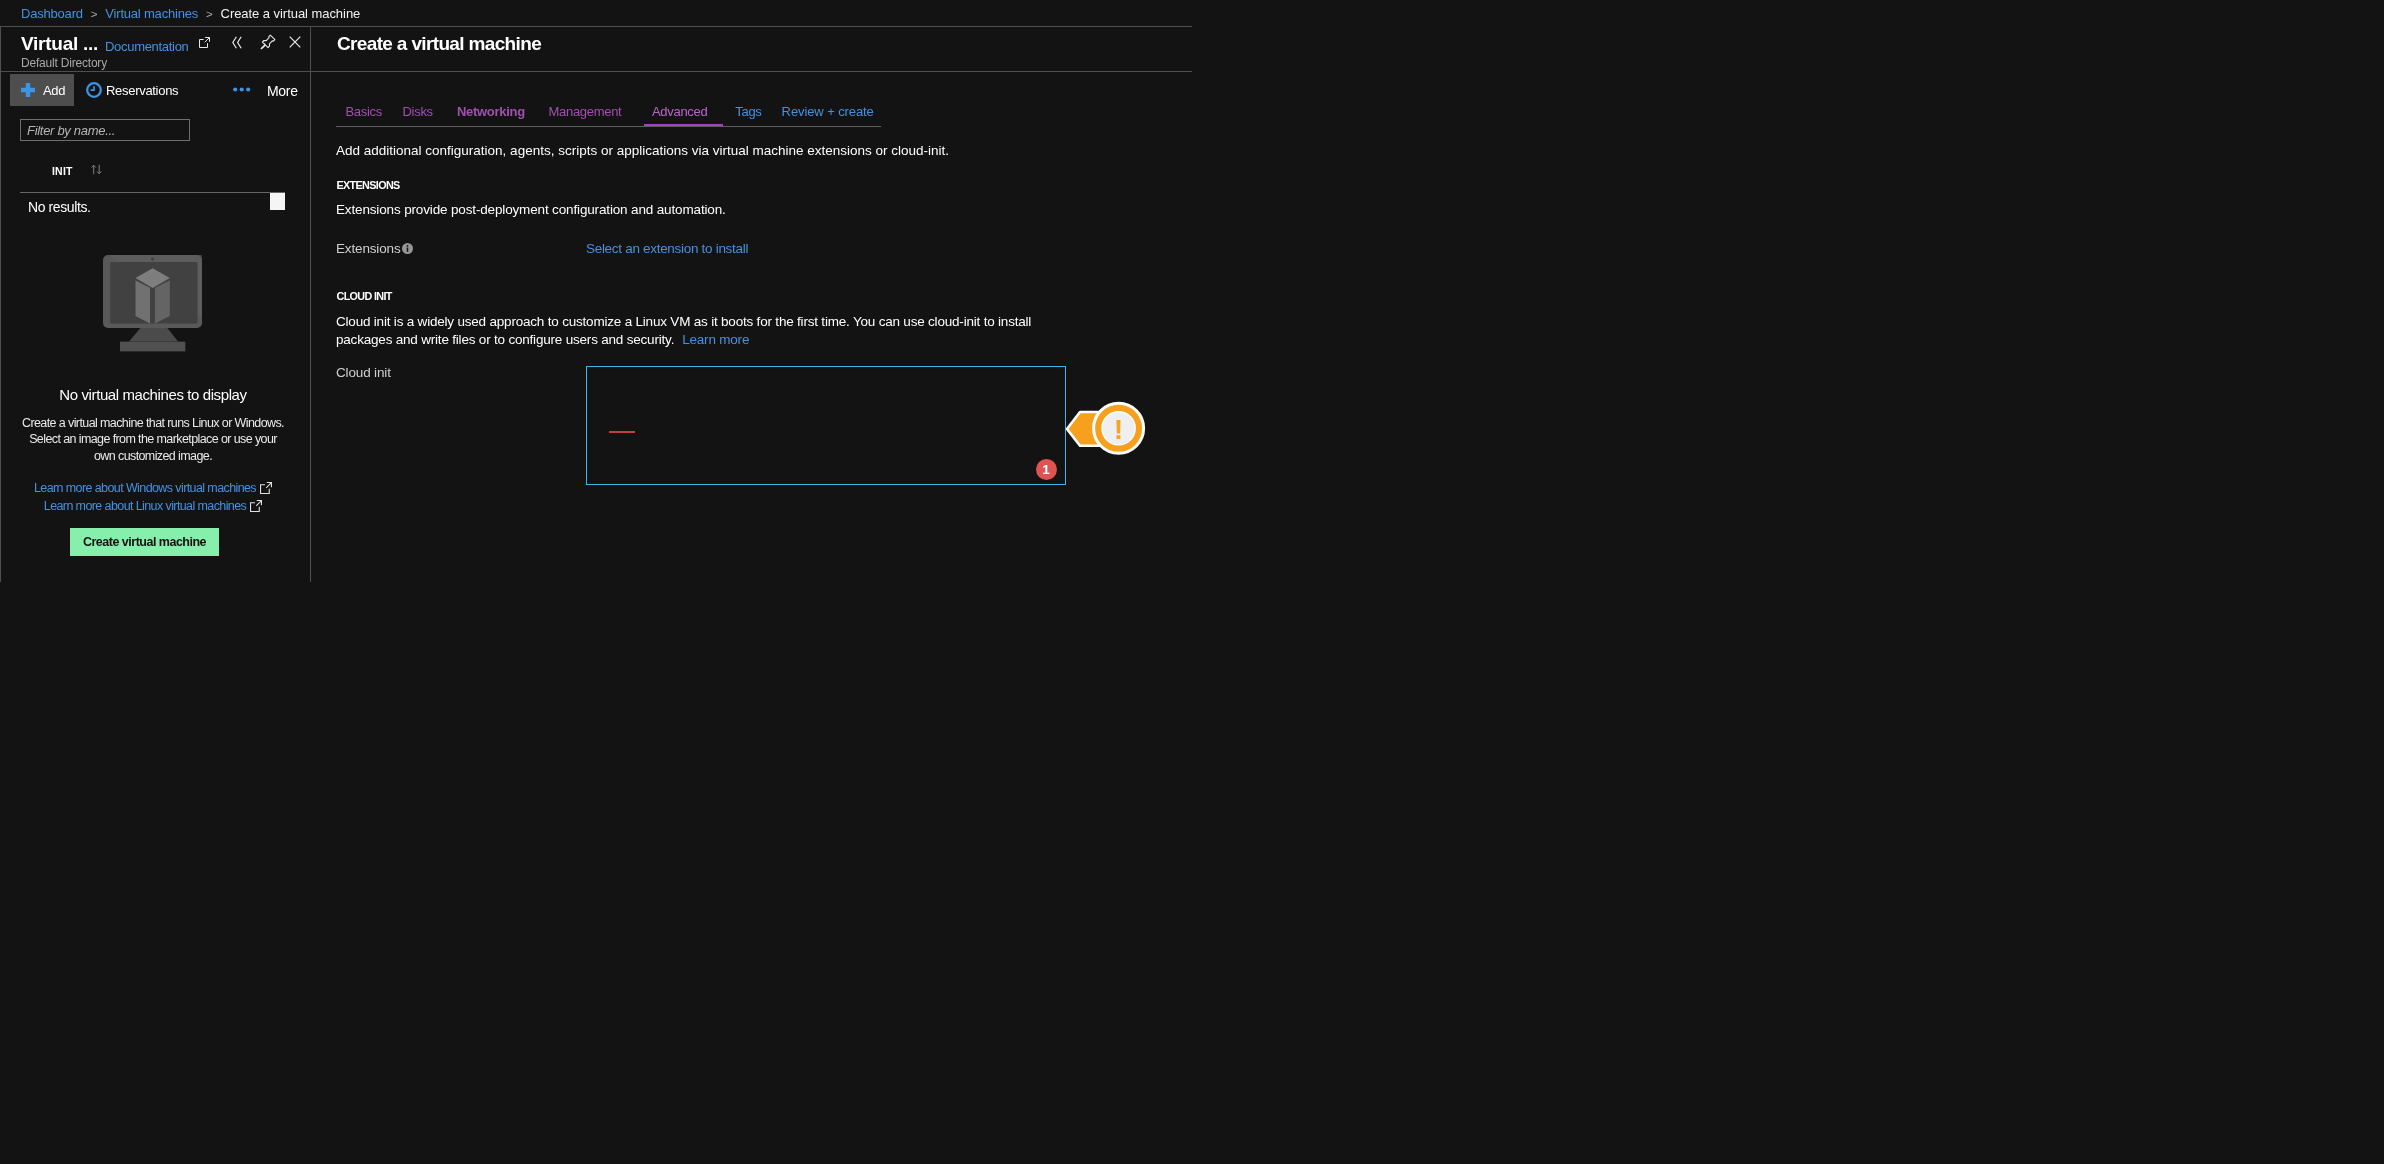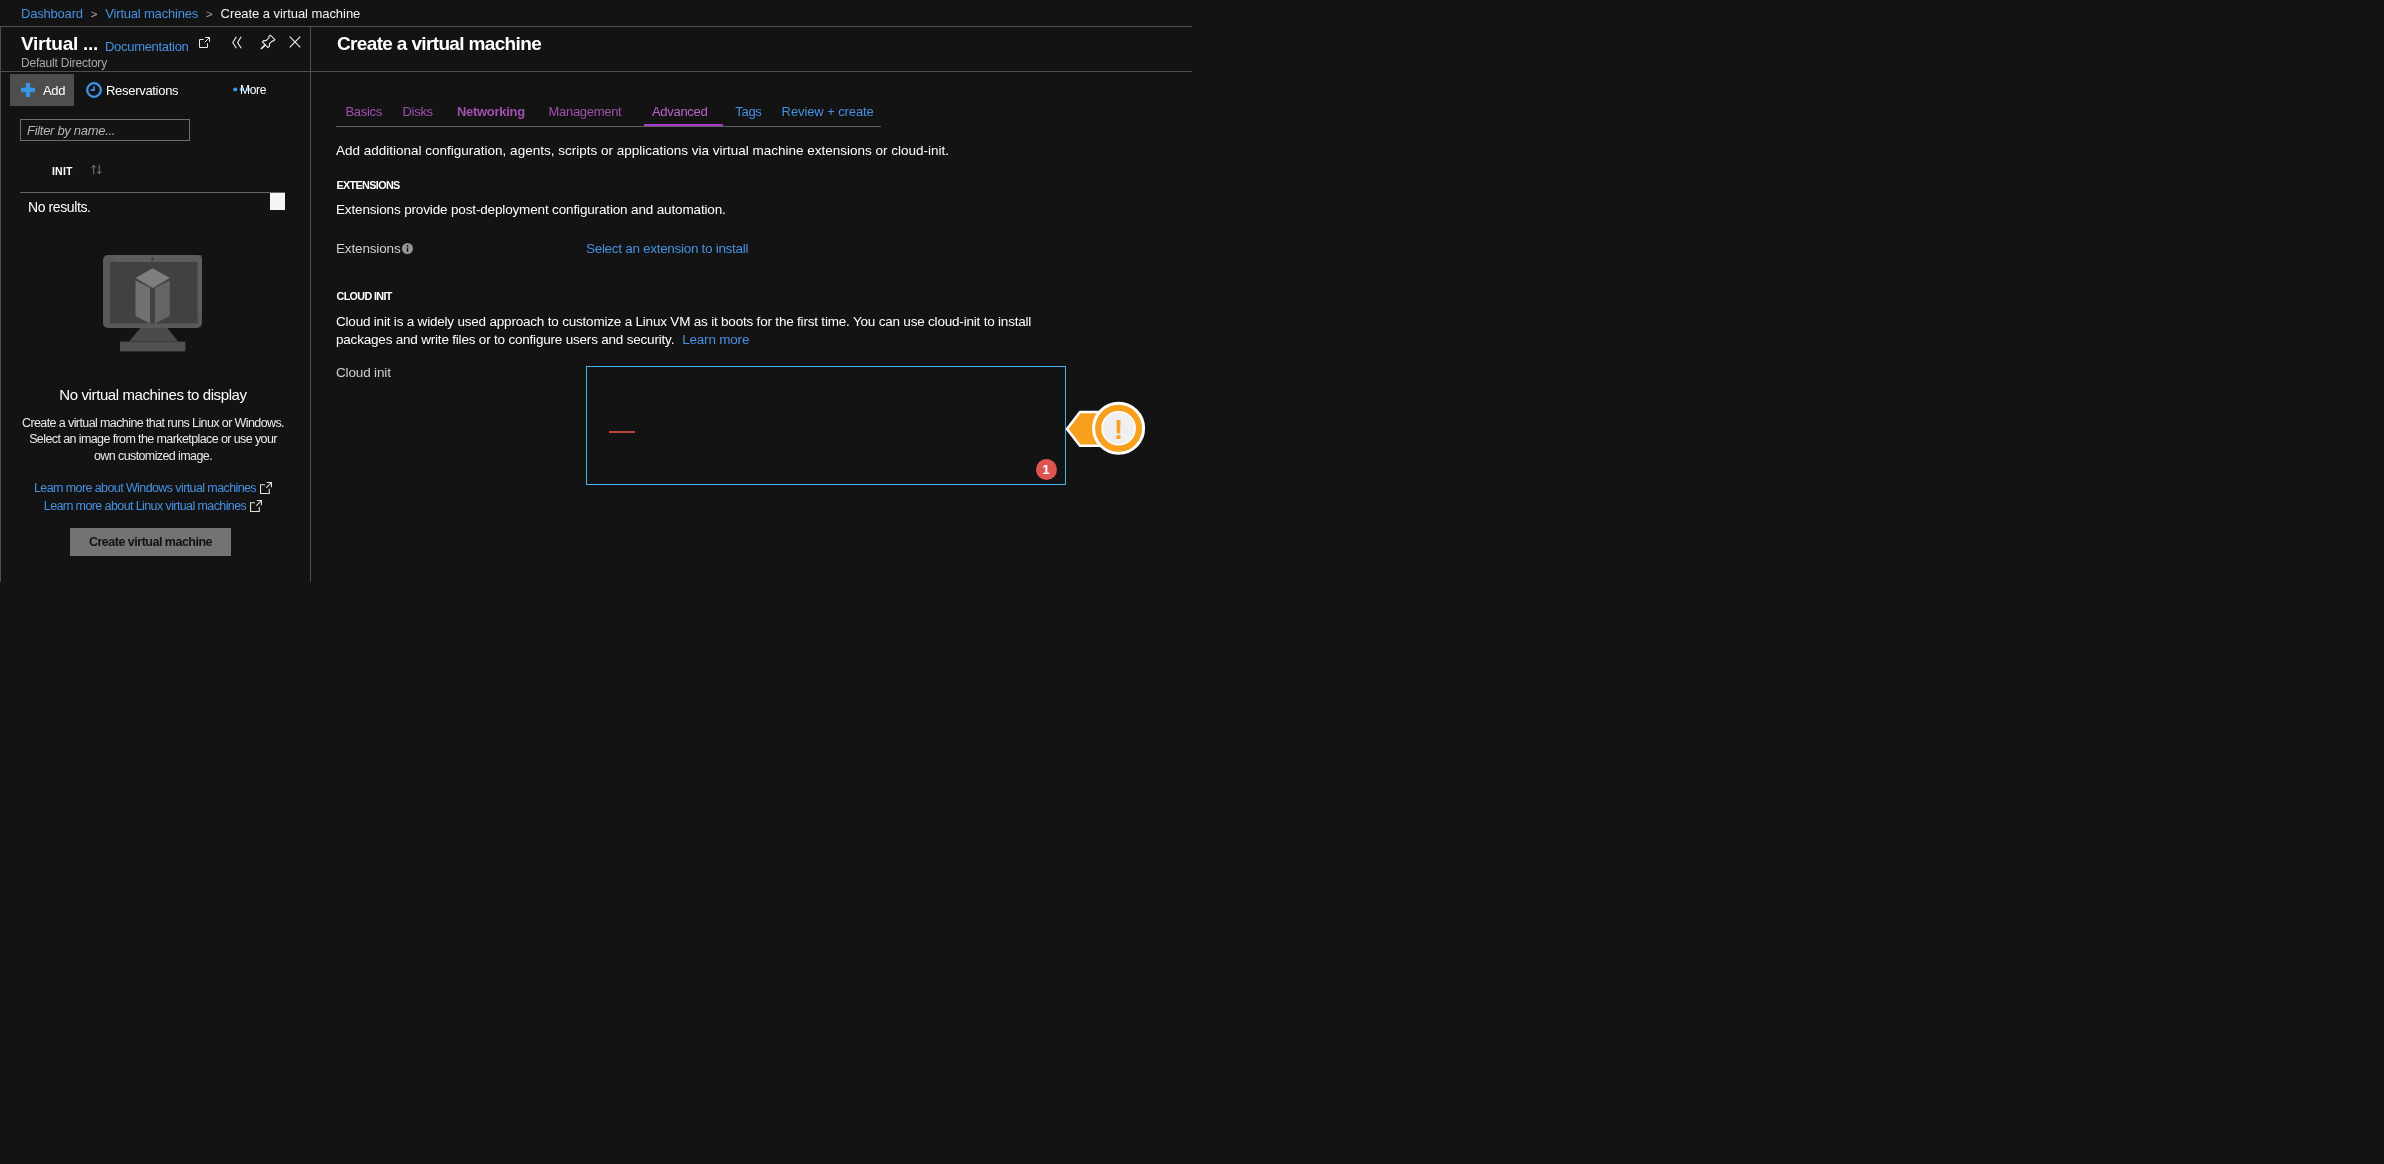--- a/index.html
+++ b/index.html
@@ -51,21 +51,21 @@
   <svg class="abs" style="left:86px; top:82px;" width="16" height="16" viewBox="0 0 16 16">
     <circle cx="8" cy="8" r="6.8" stroke="#3b94e4" stroke-width="2.3" fill="none"></circle>
     <path d="M8 4.3 V8.2 H4.6" stroke="#3b94e4" stroke-width="1.7" fill="none"></path>
   </svg>
   <div class="abs" style="left:106px; top:82.5px; font-size:13px; letter-spacing:-0.3px;">Reservations</div>
   <svg class="abs" style="left:233px; top:87px;" width="19" height="5" viewBox="0 0 19 5">
     <circle cx="2.2" cy="2.5" r="2.1" fill="#3b94e4"></circle>
     <circle cx="8.7" cy="2.5" r="2.1" fill="#3b94e4"></circle>
     <circle cx="15.2" cy="2.5" r="2.1" fill="#3b94e4"></circle>
   </svg>
-  <div class="abs" style="left:240px; top:82.5px; font-size:12px; letter-spacing:-0.3px;">More</div>
+  <div class="abs" style="left:267px; top:82.5px; font-size:14px; letter-spacing:-0.3px;">More</div>
 
   <div class="abs" style="left:20px; top:119px; width:170px; height:22px; border:1px solid #6e6e6e; background:#131313;"></div>
   <div class="abs" style="left:27px; top:122.5px; font-size:13px; font-style:italic; color:#b5b5b5; letter-spacing:-0.3px;">Filter by name...</div>
 
   <div class="abs" style="left:52px; top:164.5px; font-size:10.5px; font-weight:700; letter-spacing:0.2px;">INIT</div>
   <svg class="abs" style="left:89.5px; top:164px;" width="13" height="11" viewBox="0 0 13 11">
     <path d="M3.7 10.2 V1.4 M1.6 3.6 L3.7 1.2 L5.8 3.6" stroke="#7e7e7e" stroke-width="1" fill="none"></path>
     <path d="M9.2 0.8 V9.6 M7.1 7.4 L9.2 9.8 L11.3 7.4" stroke="#7e7e7e" stroke-width="1" fill="none"></path>
   </svg>
 
@@ -93,21 +93,21 @@
     <span class="blue">Learn more about Windows virtual machines</span><svg style="margin-left:4px; vertical-align:-2px;" width="12" height="12" viewBox="0 0 11 11">
         <path d="M4.6 2.5 H0.5 V10.5 H8.5 V6.2" stroke="#e0e0e0" stroke-width="1" fill="none"></path>
         <path d="M6.2 0.5 H10.5 V4.8 M10.2 0.8 L5.7 5.3" stroke="#e0e0e0" stroke-width="1" fill="none"></path>
       </svg><br>
     <span class="blue">Learn more about Linux virtual machines</span><svg style="margin-left:4px; vertical-align:-2px;" width="12" height="12" viewBox="0 0 11 11">
         <path d="M4.6 2.5 H0.5 V10.5 H8.5 V6.2" stroke="#e0e0e0" stroke-width="1" fill="none"></path>
         <path d="M6.2 0.5 H10.5 V4.8 M10.2 0.8 L5.7 5.3" stroke="#e0e0e0" stroke-width="1" fill="none"></path>
       </svg>
   </div>
 
-  <div class="abs" style="left:70px; top:528px; width:161px; height:28px; background:#737373; color:#121212; font-size:12.5px; font-weight:700; text-align:center; line-height:28px; letter-spacing:-0.5px;">Create virtual machine</div>
+  <div class="abs" style="left:70px; top:528px; width:149px; height:28px; background:#86efac; color:#121212; font-size:12.5px; font-weight:700; text-align:center; line-height:28px; letter-spacing:-0.5px;">Create virtual machine</div>
 
   <div class="abs" style="left:337px; top:33px; font-size:19px; font-weight:700; letter-spacing:-0.65px;">Create a virtual machine</div>
 
   <div class="tab" style="left:345.5px; color:#a14fb0;">Basics</div>
   <div class="tab" style="left:402.5px; color:#a14fb0;">Disks</div>
   <div class="tab" style="left:457px; color:#a14fb0;font-weight:bold;">Networking</div>
   <div class="tab" style="left:548.5px; color:#a14fb0;">Management</div>
   <div class="tab" style="left:652px; color:#bc64cc;">Advanced</div>
   <div class="tab" style="left:735.3px; color:#4691e2;">Tags</div>
   <div class="tab" style="left:781.6px; color:#4691e2; letter-spacing:-0.1px;">Review + create</div>

